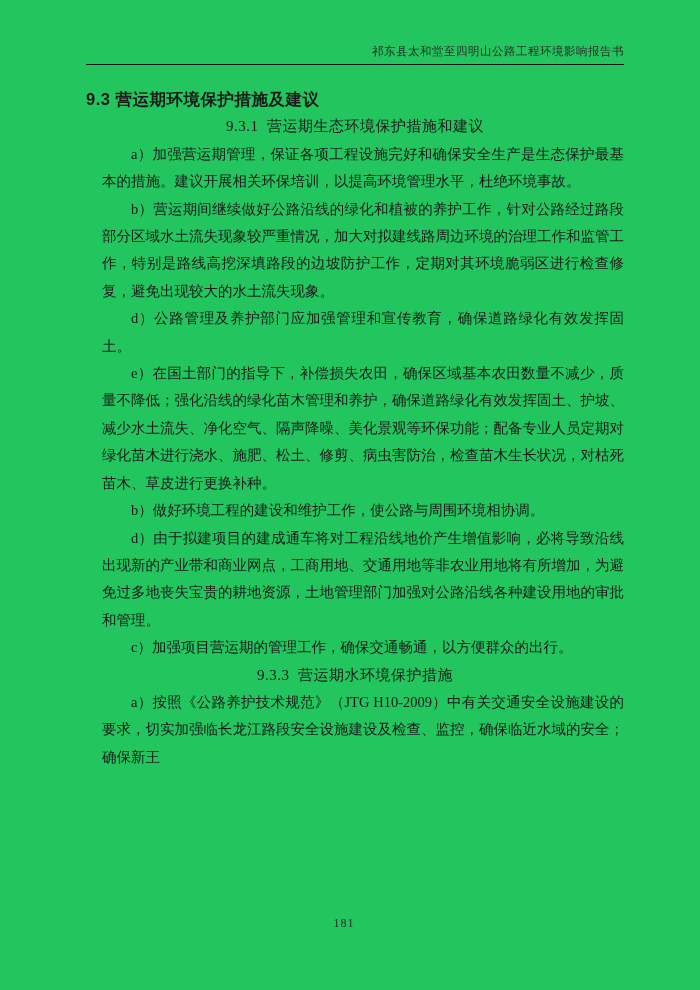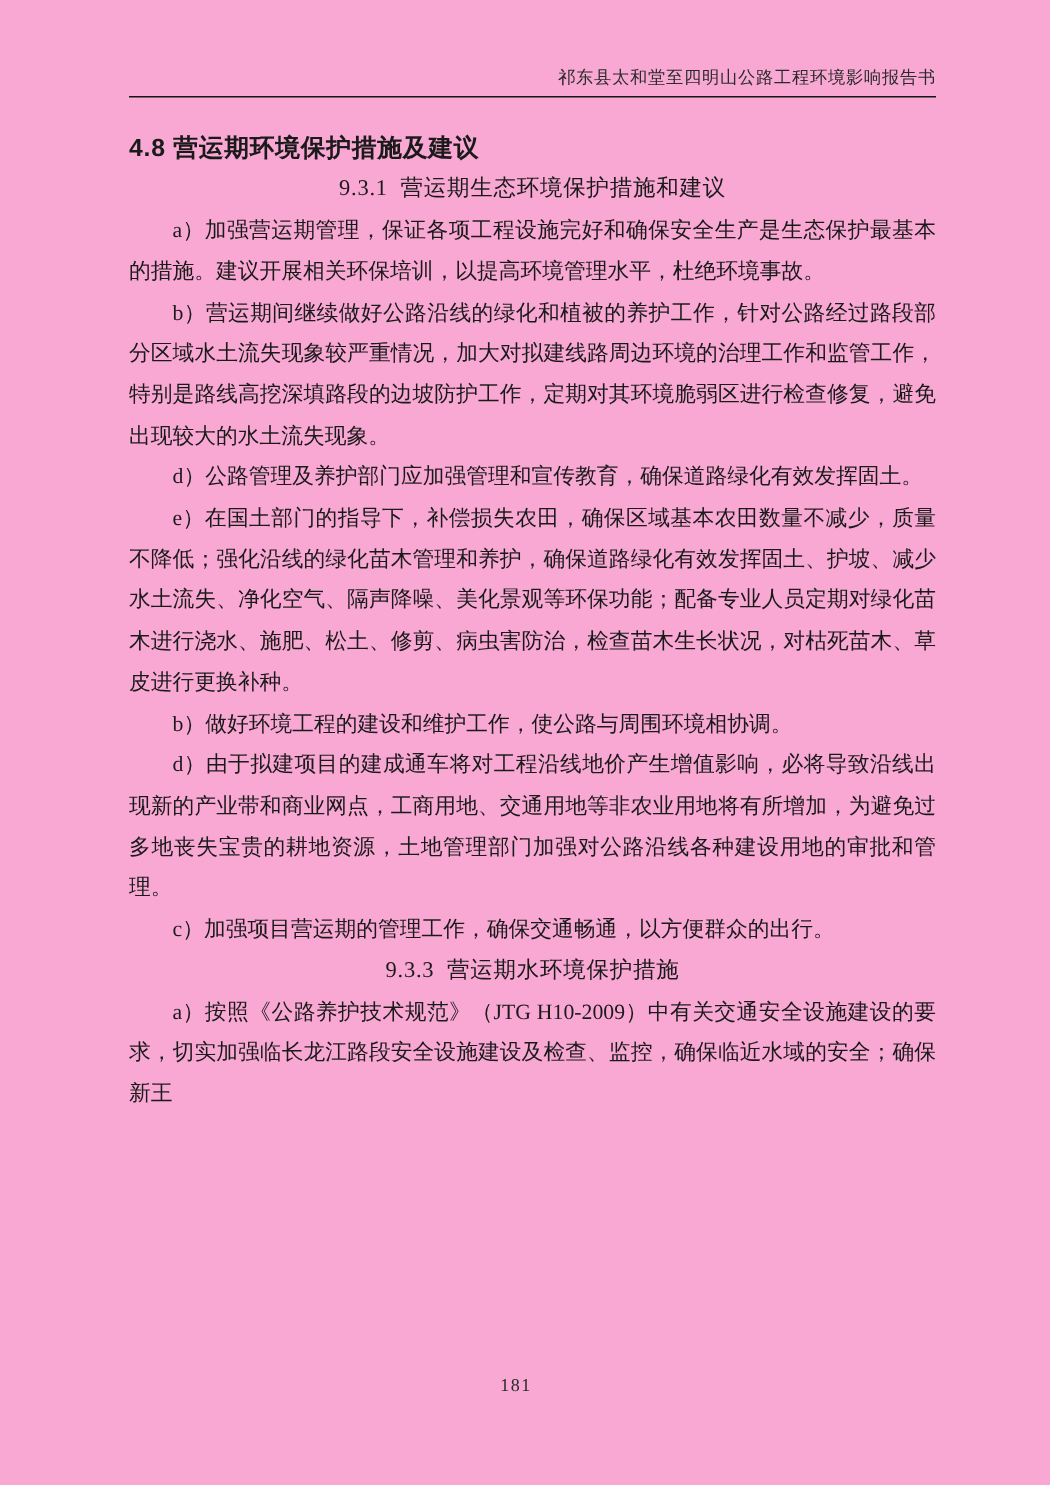--- a/index.html
+++ b/index.html
@@ -6,21 +6,21 @@
   html, body { width: 700px; height: 990px; }
   body {
     background: #ffffff;
     font-family: "Liberation Serif", "DejaVu Serif", serif;
     position: relative;
     overflow: hidden;
   }
   .page {
     position: absolute;
     inset: 0;
-    background: #f9a8d4;
+    background: #22c55e;
   }
   .running-header {
     position: absolute;
     left: 86px;
     top: 44px;
     width: 538px;
     text-align: right;
     font-size: 11.5px;
     letter-spacing: 0.5px;
     color: #2a2a2a;
@@ -50,41 +50,42 @@
   .h2 {
     font-size: 15px;
     font-weight: 400;
     line-height: 27.4px;
     white-space: pre-wrap;
     text-align: center;
     letter-spacing: 0.5px;
   }
   .para {
     text-indent: 2em;
+    margin-left: 16px;
   }
   .page-number {
     position: absolute;
     top: 916px;
     left: 0;
     width: 688px;
     text-align: center;
     font-size: 12px;
     color: #2a2a2a;
     letter-spacing: 1px;
   }
 </style>
 </head>
 <body>
 
 <div class="page">
 
   <div class="running-header">祁东县太和堂至四明山公路工程环境影响报告书</div>
 
   <div class="content">
-    <div class="h1">4.8 营运期环境保护措施及建议</div>
+    <div class="h1">9.3 营运期环境保护措施及建议</div>
     <div class="h2">9.3.1  营运期生态环境保护措施和建议</div>
     <div class="para">a）加强营运期管理，保证各项工程设施完好和确保安全生产是生态保护最基本的措施。建议开展相关环保培训，以提高环境管理水平，杜绝环境事故。</div>
     <div class="para">b）营运期间继续做好公路沿线的绿化和植被的养护工作，针对公路经过路段部分区域水土流失现象较严重情况，加大对拟建线路周边环境的治理工作和监管工作，特别是路线高挖深填路段的边坡防护工作，定期对其环境脆弱区进行检查修复，避免出现较大的水土流失现象。</div>
     <div class="para">d）公路管理及养护部门应加强管理和宣传教育，确保道路绿化有效发挥固土。</div>
     <div class="para">e）在国土部门的指导下，补偿损失农田，确保区域基本农田数量不减少，质量不降低；强化沿线的绿化苗木管理和养护，确保道路绿化有效发挥固土、护坡、减少水土流失、净化空气、隔声降噪、美化景观等环保功能；配备专业人员定期对绿化苗木进行浇水、施肥、松土、修剪、病虫害防治，检查苗木生长状况，对枯死苗木、草皮进行更换补种。</div>
     <div class="para">b）做好环境工程的建设和维护工作，使公路与周围环境相协调。</div>
     <div class="para">d）由于拟建项目的建成通车将对工程沿线地价产生增值影响，必将导致沿线出现新的产业带和商业网点，工商用地、交通用地等非农业用地将有所增加，为避免过多地丧失宝贵的耕地资源，土地管理部门加强对公路沿线各种建设用地的审批和管理。</div>
     <div class="para">c）加强项目营运期的管理工作，确保交通畅通，以方便群众的出行。</div>
     <div class="h2">9.3.3  营运期水环境保护措施</div>
     <div class="para">a）按照《公路养护技术规范》（JTG H10-2009）中有关交通安全设施建设的要求，切实加强临长龙江路段安全设施建设及检查、监控，确保临近水域的安全；确保新王</div>

